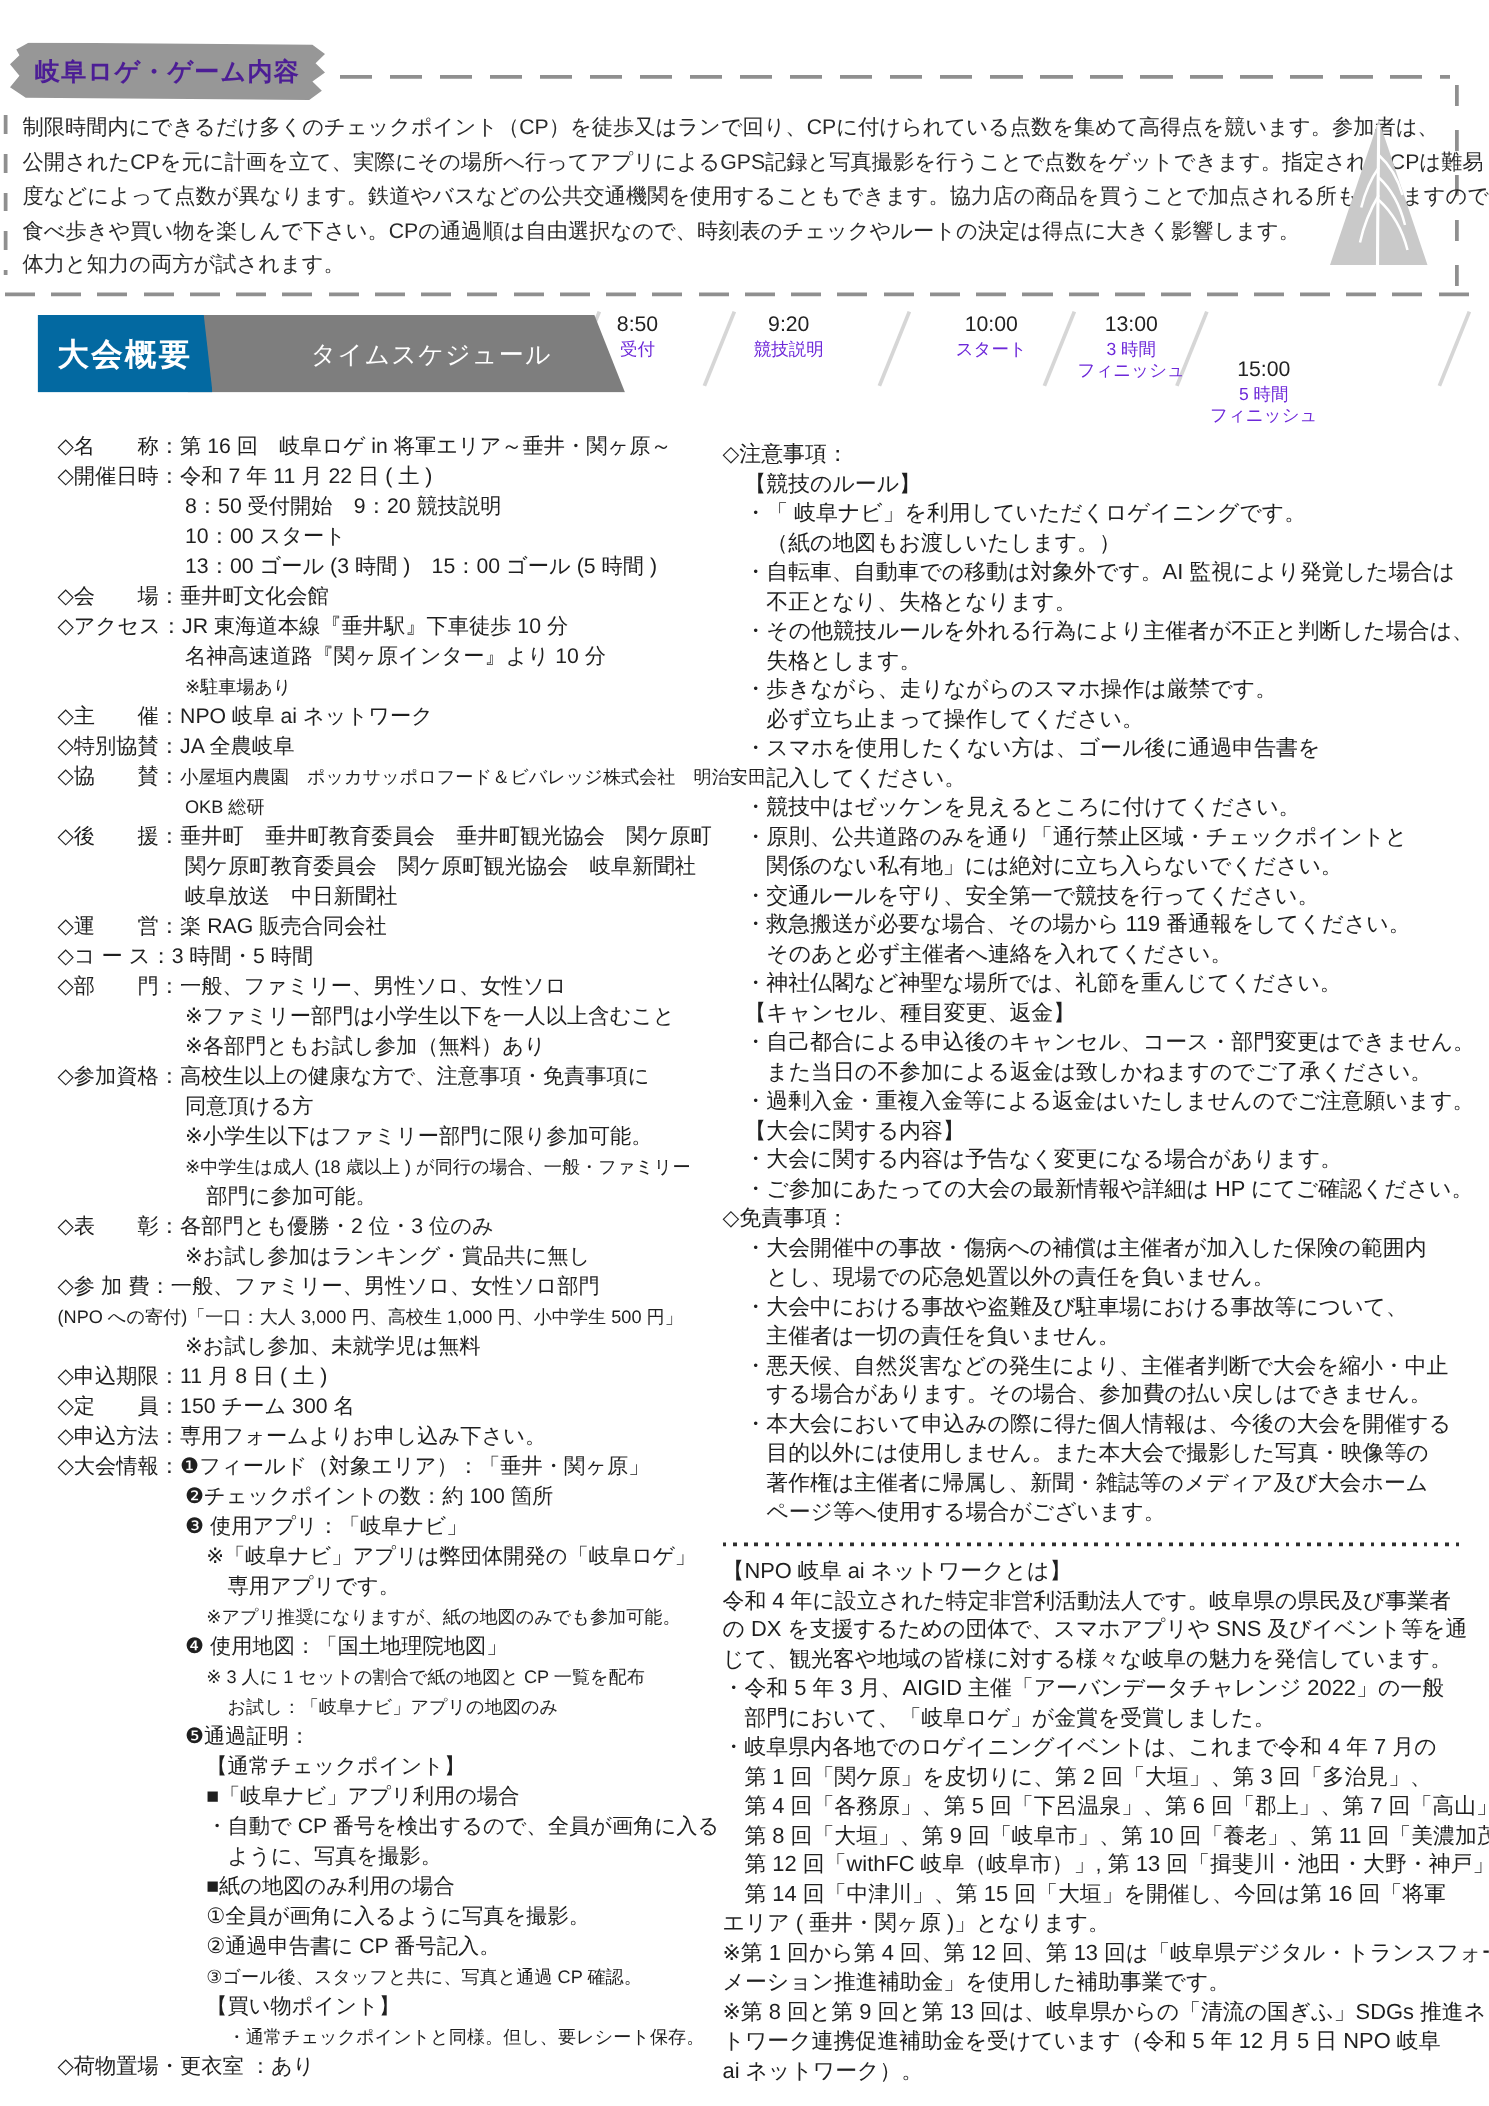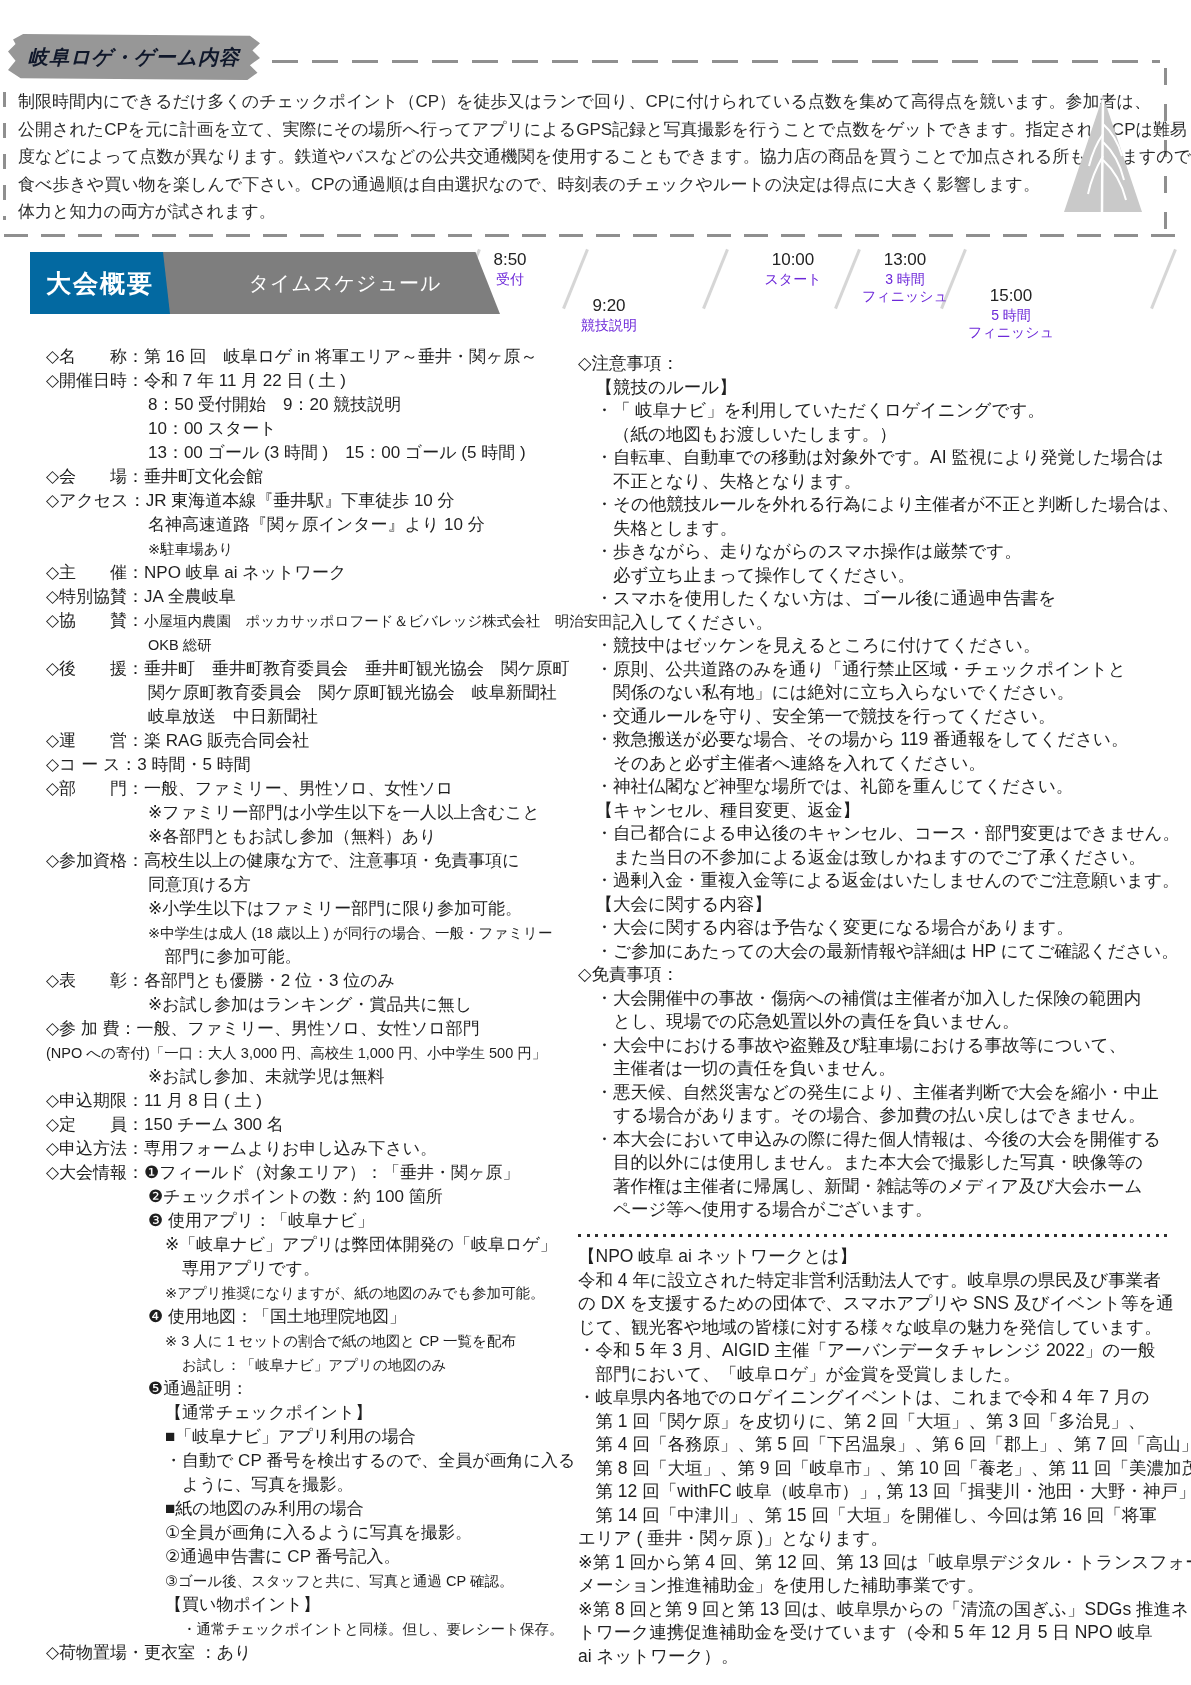--- a/index.html
+++ b/index.html
@@ -4,24 +4,23 @@
 <style>
   html,body{margin:0;padding:0;}
   body{
     width:1191px;height:1685px;position:relative;overflow:hidden;
     background:#ffffff;color:#1f1f1f;
     font-family:"Liberation Sans","DejaVu Sans",sans-serif;
   }
   
   #badge{
     position:absolute;left:8px;top:34px;width:252px;height:46px;
-    background:#979797;color:#0f172a;font-size:20px;font-weight:bold;letter-spacing:1px;
+    background:#979797;color:#4c1d95;font-size:20px;font-weight:bold;letter-spacing:1px;
     display:flex;align-items:center;justify-content:center;
     clip-path:polygon(2% 12%,6% 0,96% 4%,100% 20%,97% 36%,100% 52%,96% 68%,99% 84%,95% 100%,5% 96%,0 78%,3% 58%,0 38%,3% 22%);
-    font-style:italic;
   }
   
   .dash{position:absolute;}
   #dash-top{left:272px;top:60px;width:888px;height:3px;
     background:repeating-linear-gradient(90deg,#8f8f8f 0 26px,transparent 26px 40px);}
   #dash-bottom{left:4px;top:234px;width:1178px;height:3px;
     background:repeating-linear-gradient(90deg,#8f8f8f 0 24px,transparent 24px 37px);}
   #dash-left{left:3px;top:92px;width:3px;height:128px;
     background:repeating-linear-gradient(180deg,#8f8f8f 0 15px,transparent 15px 31px);}
   #dash-right{left:1164px;top:68px;width:3px;height:168px;
@@ -39,21 +38,21 @@
   }
   #band-black{
     position:absolute;left:30px;top:252px;width:140px;height:62px;background:#0369a1;
     clip-path:polygon(0 0,95% 0,100% 100%,0 100%);
     color:#fff;font-size:25px;font-weight:bold;letter-spacing:2px;
     display:flex;align-items:center;justify-content:center;z-index:2;
   }
   .tl-sep{position:absolute;top:247px;width:3px;height:64px;background:#d6d6d6;transform:rotate(22deg);z-index:0;}
   #timeline .tl-entry{position:absolute;top:249px;width:130px;text-align:center;}
   #timeline .tl-entry:nth-child(1){left:445px;}
-  #timeline .tl-entry:nth-child(2){left:544px;margin-top:46px;}
+  #timeline .tl-entry:nth-child(2){left:566px;}
   #timeline .tl-entry:nth-child(3){left:728px;}
   #timeline .tl-entry:nth-child(4){left:840px;}
   #timeline .tl-entry:nth-child(5){left:946px;margin-top:36px;}
   .tl-time{font-size:17px;color:#222222;line-height:22px;}
   .tl-label{font-size:14px;color:#6d28d9;line-height:17px;}
   
   .ln{white-space:pre;}
   .ln span{vertical-align:baseline;}
   #left-col{position:absolute;left:46px;top:345px;font-size:17px;}
   #left-col .ln{height:24px;line-height:24px;}

